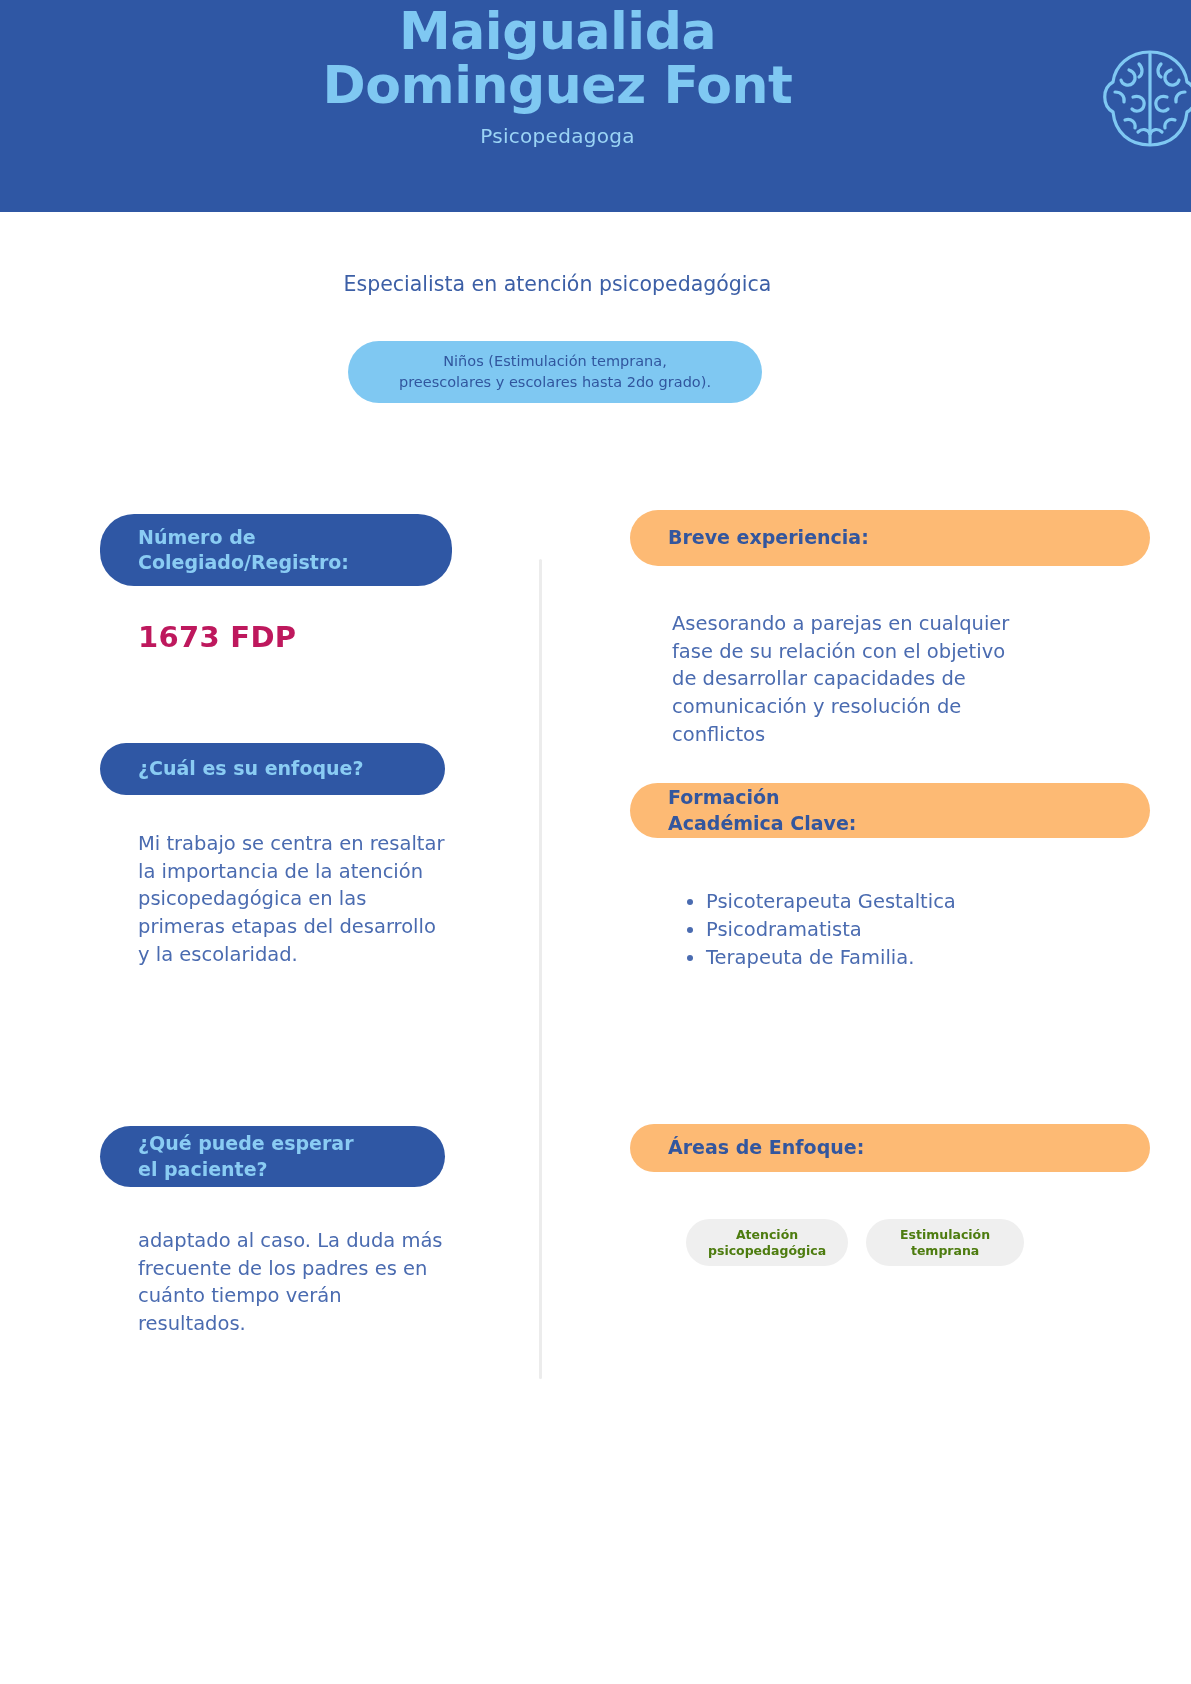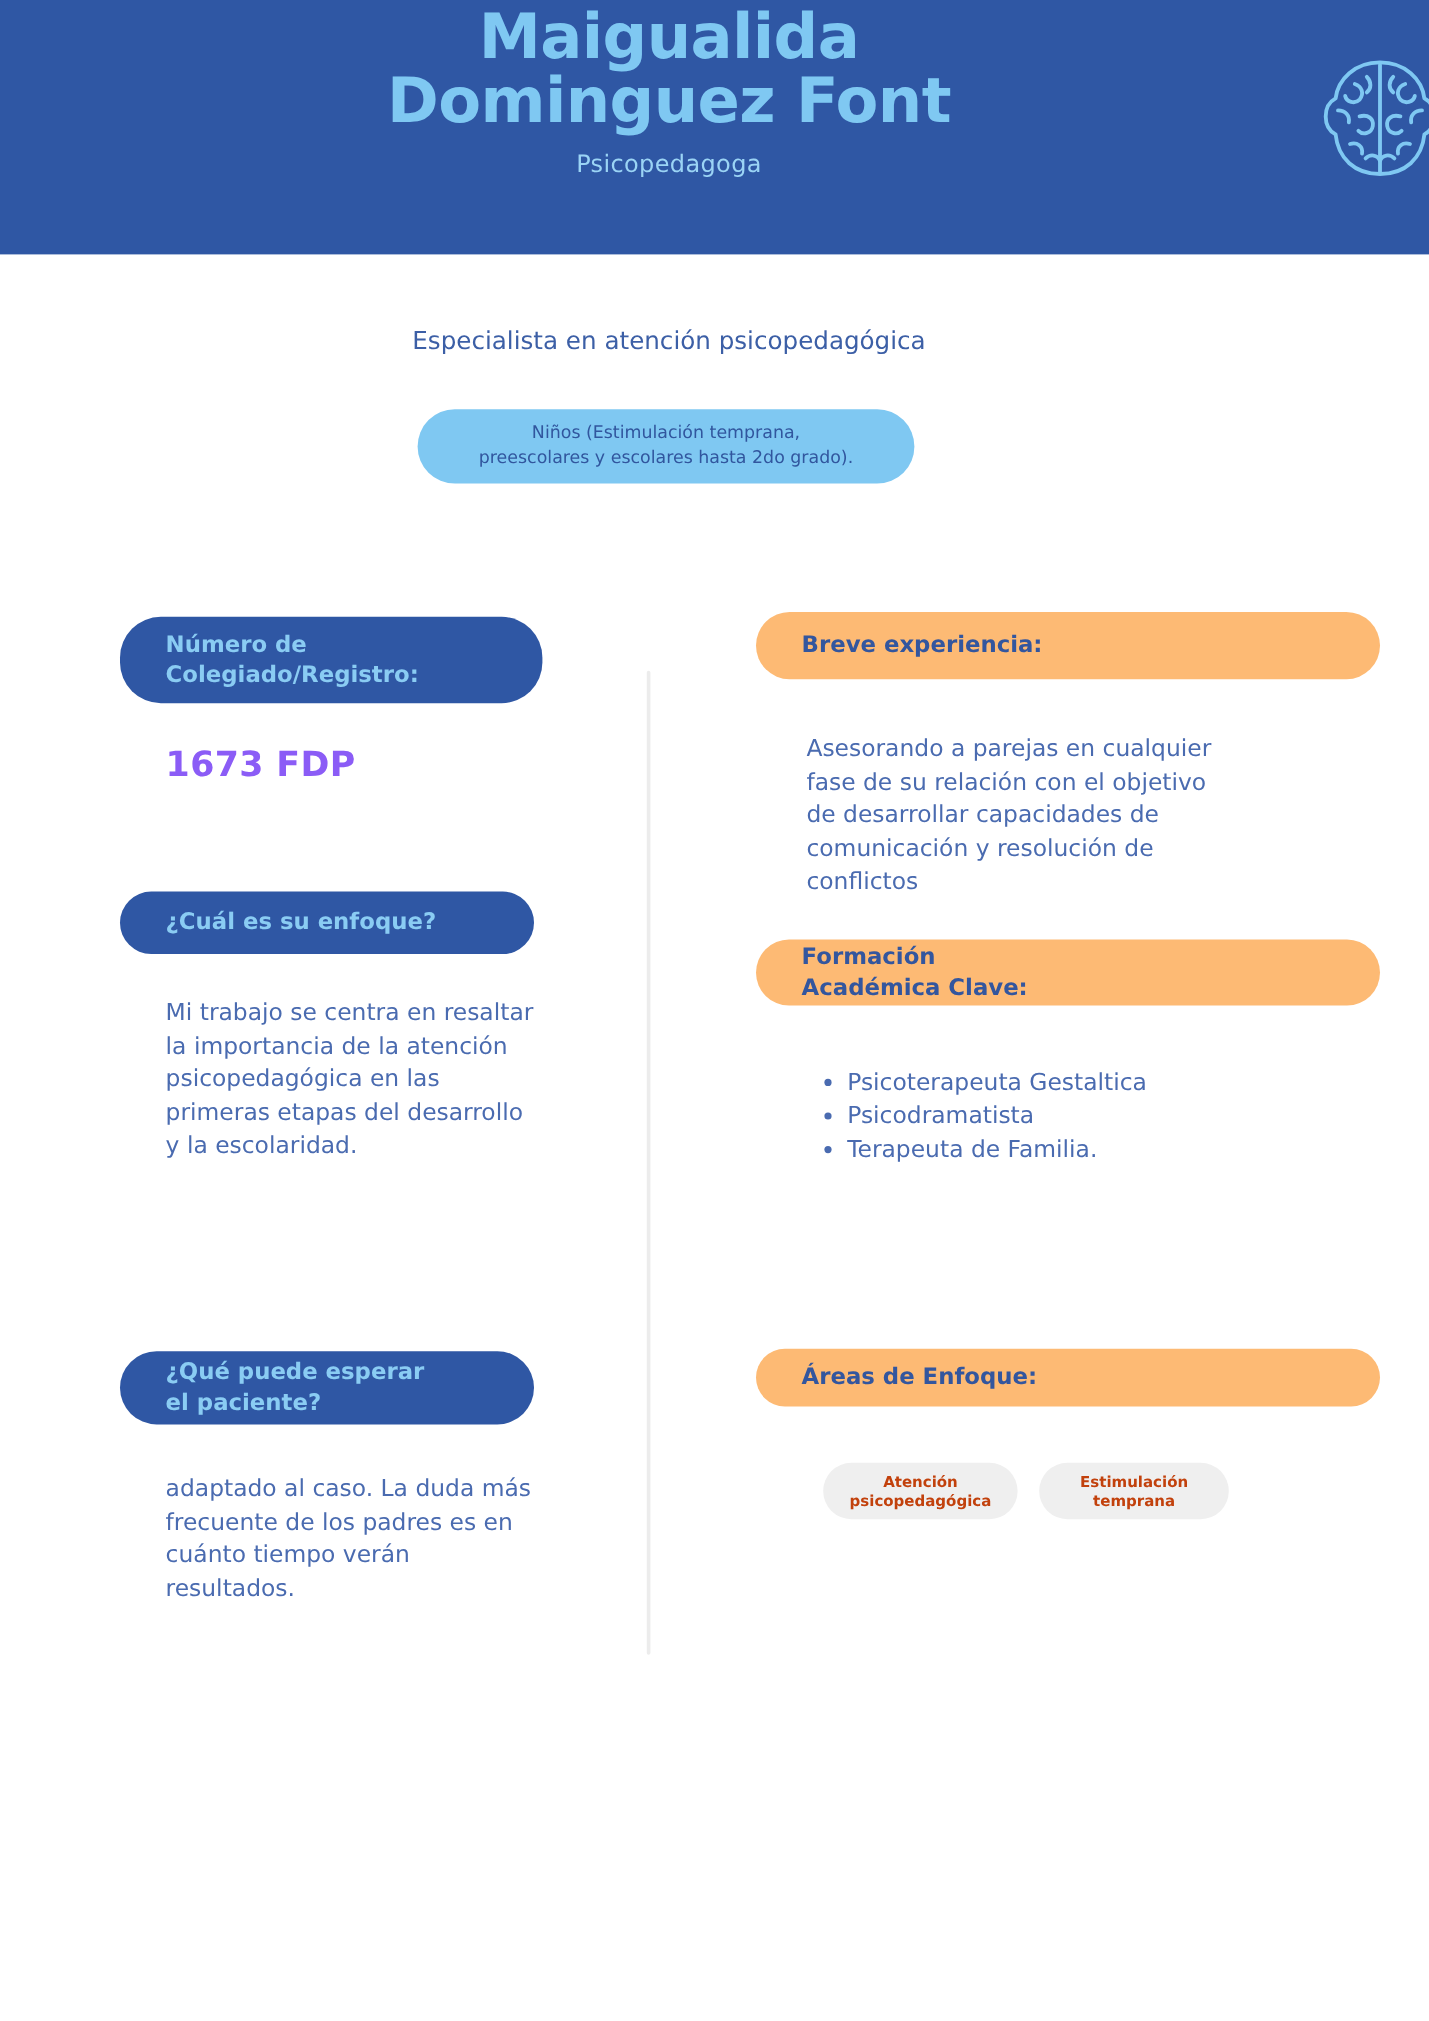--- a/index.html
+++ b/index.html
@@ -124,21 +124,21 @@
     font-size: 19.5px;
     line-height: 1.42;
     font-weight: 400;
   }
   .left-body span { display: block; }
 
   .reg-number {
     position: absolute;
     left: 138px;
     top: 620px;
-    color: #8b5cf6;
+    color: #be185d;
     font-size: 29px;
     font-weight: 800;
     letter-spacing: 0.3px;
   }
 
   
   .pill-light {
     position: absolute;
     background: #fdba74;
     border-radius: 34px;
@@ -185,21 +185,21 @@
   .tag {
     background: #EFEFEF;
     border-radius: 26px;
     height: 47px;
     padding: 0 22px;
     min-width: 114px;
     display: flex;
     flex-direction: column;
     align-items: center;
     justify-content: center;
-    color: #c2410c;
+    color: #4d7c0f;
     font-size: 12.5px;
     font-weight: 700;
     line-height: 1.25;
     text-align: center;
   }
   .tag span { display: block; }
 </style>
 </head>
 <body>
 

